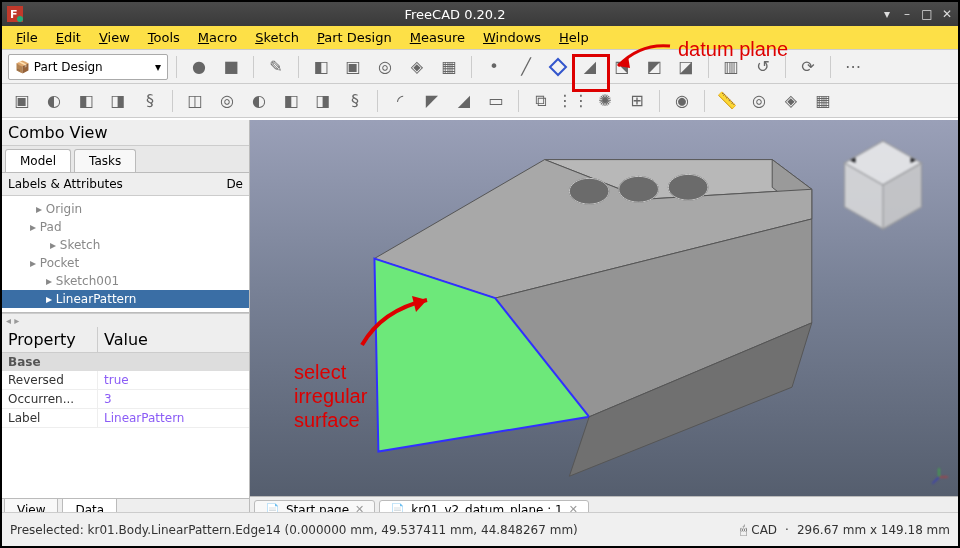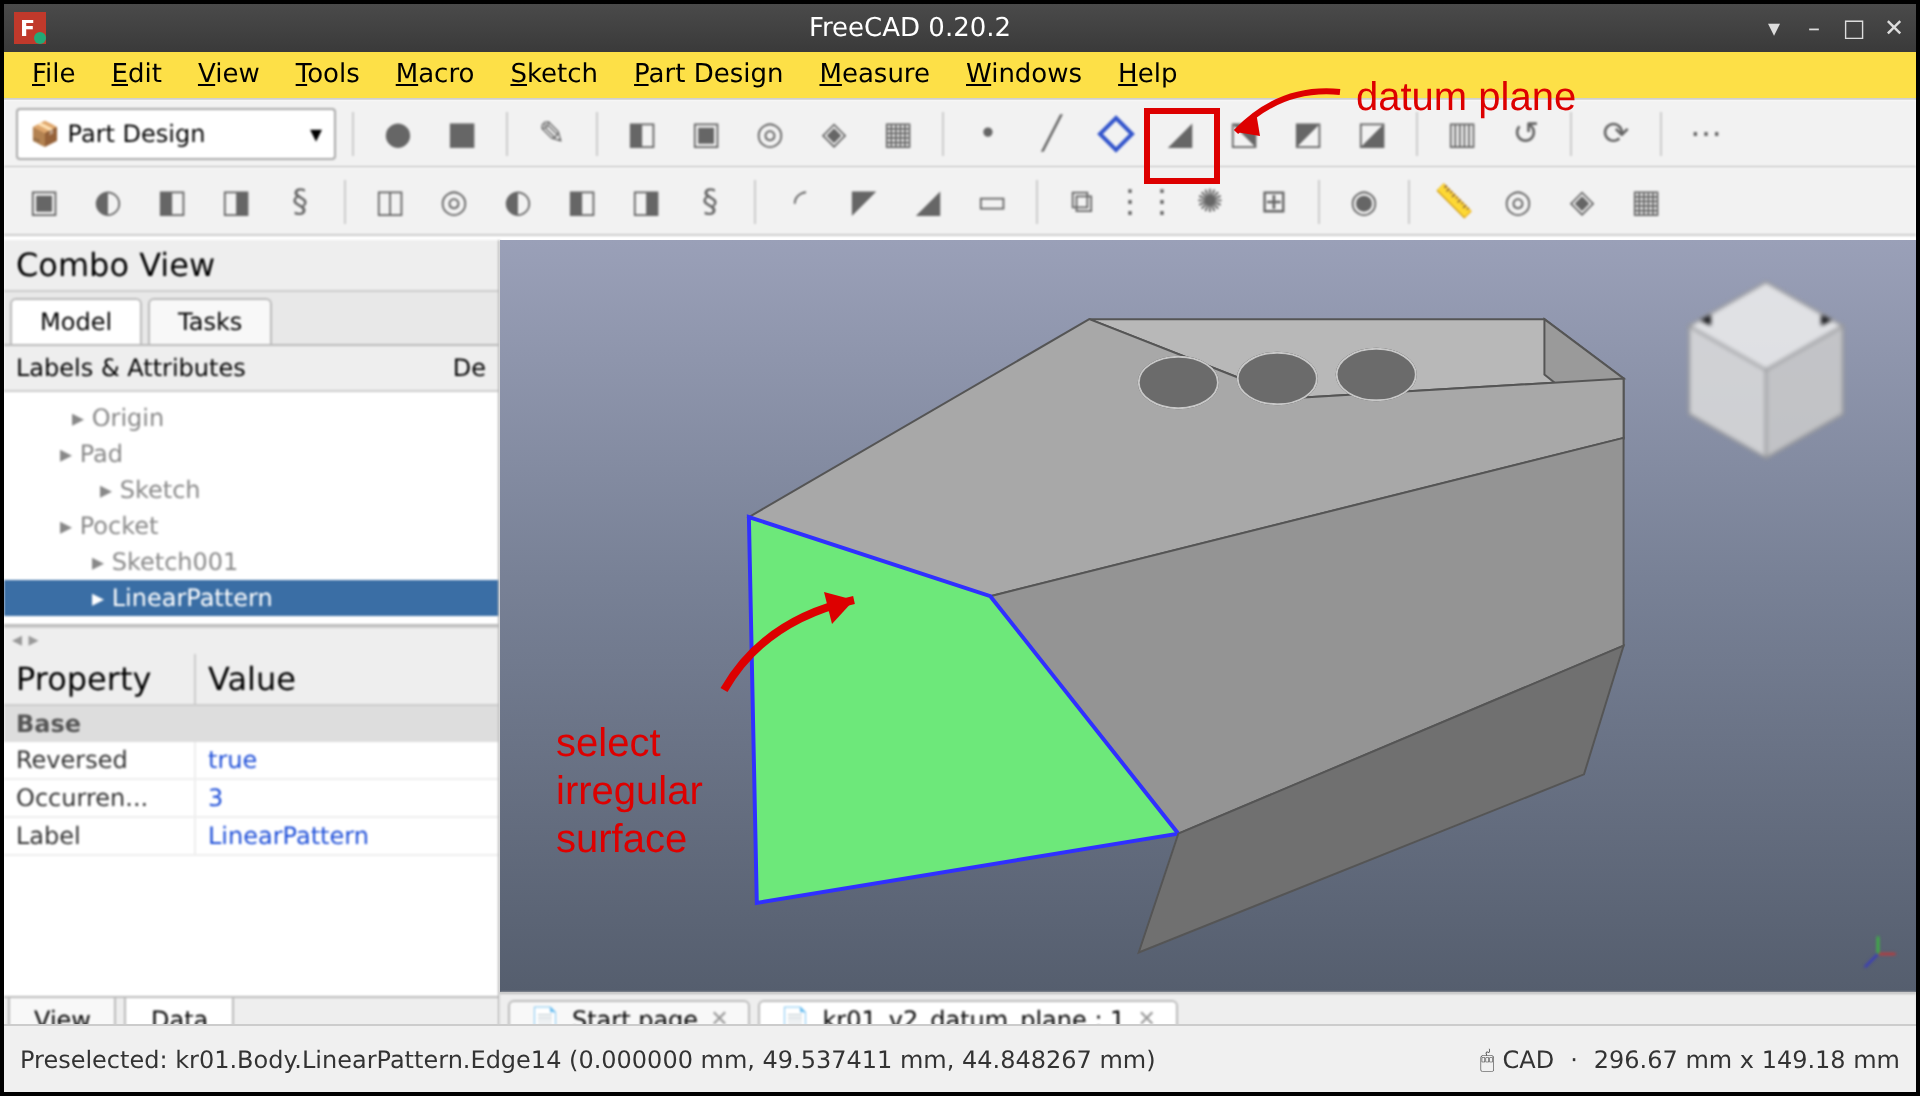--- a/index.html
+++ b/index.html
@@ -32,21 +32,21 @@
 .tree-row { padding:2px 6px 2px 34px; color:#888; white-space:nowrap; cursor:pointer;}
 .tree-row.sel { background:#3a6ea5; color:#fff; }
 .scroll-hint { height: 14px; background:#eee; border-top:1px solid #ccc; font-size:10px; color:#999; padding:0 4px; display:flex; align-items:center;}
 .prop-header { display:flex; background:#eee; border-bottom:1px solid #ccc; font-size:16px;}
 .prop-header div { padding:3px 6px; }
 .prop-header .pcol1 { width: 96px; border-right:1px solid #ccc;}
 .props { background:#fff; font-size:12px; flex:1; overflow:hidden;}
 .prop-group { background:#ddd; padding:2px 6px; font-weight:bold; color:#555;}
 .prop-row { display:flex; border-bottom:1px solid #eee; }
 .prop-row .pk { width:96px; padding:2px 6px; border-right:1px solid #eee; color:#333; white-space:nowrap; overflow:hidden; text-overflow:ellipsis;}
-.prop-row .pv { padding:2px 6px; color:#1d4ed8;}
+.prop-row .pv { padding:2px 6px; color:#8b5cf6;}
 .bottom-tabs { display:flex; border-top:1px solid #bbb; background:#eee; font-size:12px;}
 .bottom-tab { padding:4px 12px; border:1px solid #bbb; border-top:none; background:#f8f8f8; border-radius:0 0 3px 3px; margin:0 2px; cursor:pointer;}
 .bottom-tab.active { background:#fff; }
 
 .viewport-wrap { flex:1; display:flex; flex-direction:column; background:#ddd; }
 .viewport { flex:1; position:relative; background: linear-gradient(#9aa0b8 0%, #788196 45%, #555e6e 100%); overflow:hidden;}
 .doc-tabs { height:26px; background:#eee; border-top:1px solid #bbb; display:flex; align-items:center; padding:0 4px; gap:4px; filter:blur(0.4px);}
 .doc-tab { display:flex; align-items:center; gap:6px; padding:2px 10px; font-size:12px; border:1px solid #bbb; border-radius:3px 3px 0 0; background:#f8f8f8; cursor:pointer;}
 .doc-tab.active { background:#fff; }
 .doc-tab .close { font-size:11px; color:#999; }
@@ -302,21 +302,21 @@
 <svg style="position:absolute; top:36px; left:608px; width:70px; height:40px; z-index:45;">
   <path d="M60 8 Q30 5 8 28" stroke="#d00" stroke-width="3" fill="none"></path>
   <polygon points="8,28 18,18 20,30" fill="#d00"></polygon>
 </svg>
 <div class="annot" style="top:36px; left:676px;">datum plane</div>
 
 <svg style="position:absolute; top:288px; left:350px; width:120px; height:70px; z-index:45;">
   <path d="M10 55 Q30 20 75 10" stroke="#d00" stroke-width="4" fill="none"></path>
   <polygon points="75,10 60,6 64,22" fill="#d00"></polygon>
 </svg>
-<div class="annot" style="top:358px; left:276px; white-space:pre; line-height:1.2;">select
+<div class="annot" style="top:358px; left:292px; white-space:pre; line-height:1.2;">select
 irregular
 surface</div>
 
 <div class="statusbar">
   <span>Preselected: kr01.Body.LinearPattern.Edge14 (0.000000 mm, 49.537411 mm, 44.848267 mm)</span>
   <span class="spacer"></span>
   <span style="margin-right:4px;">🖱</span>
   <span>CAD</span>
   <span style="margin:0 8px;">·</span>
   <span>296.67 mm x 149.18 mm</span>

